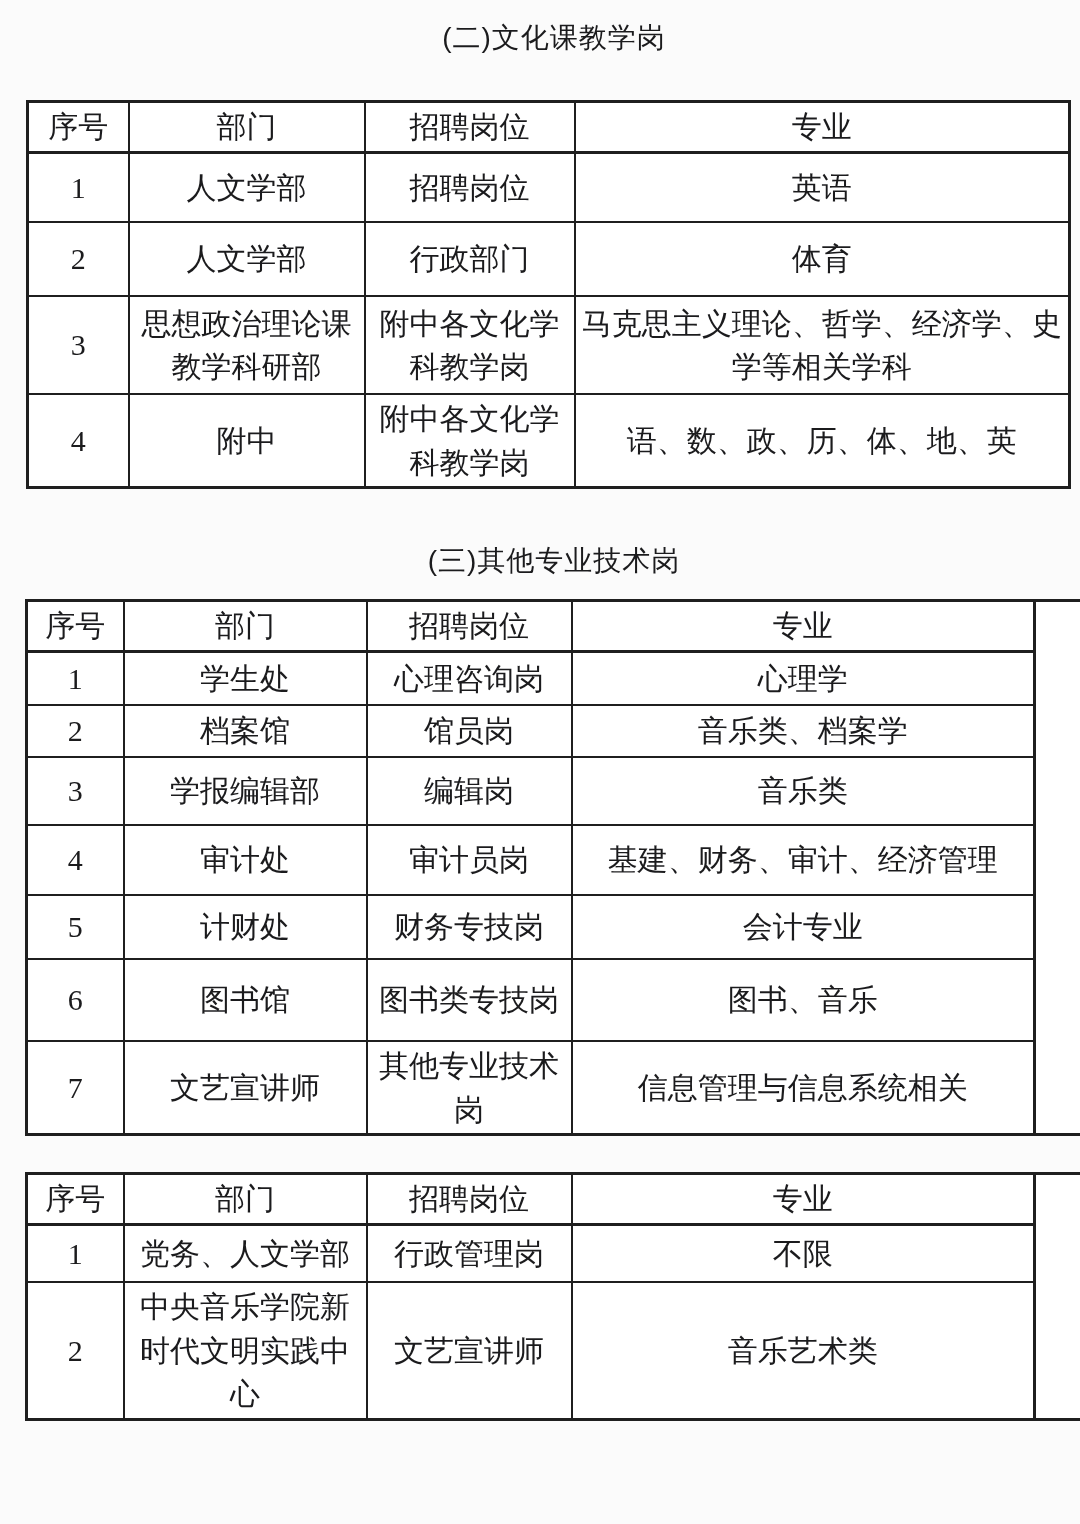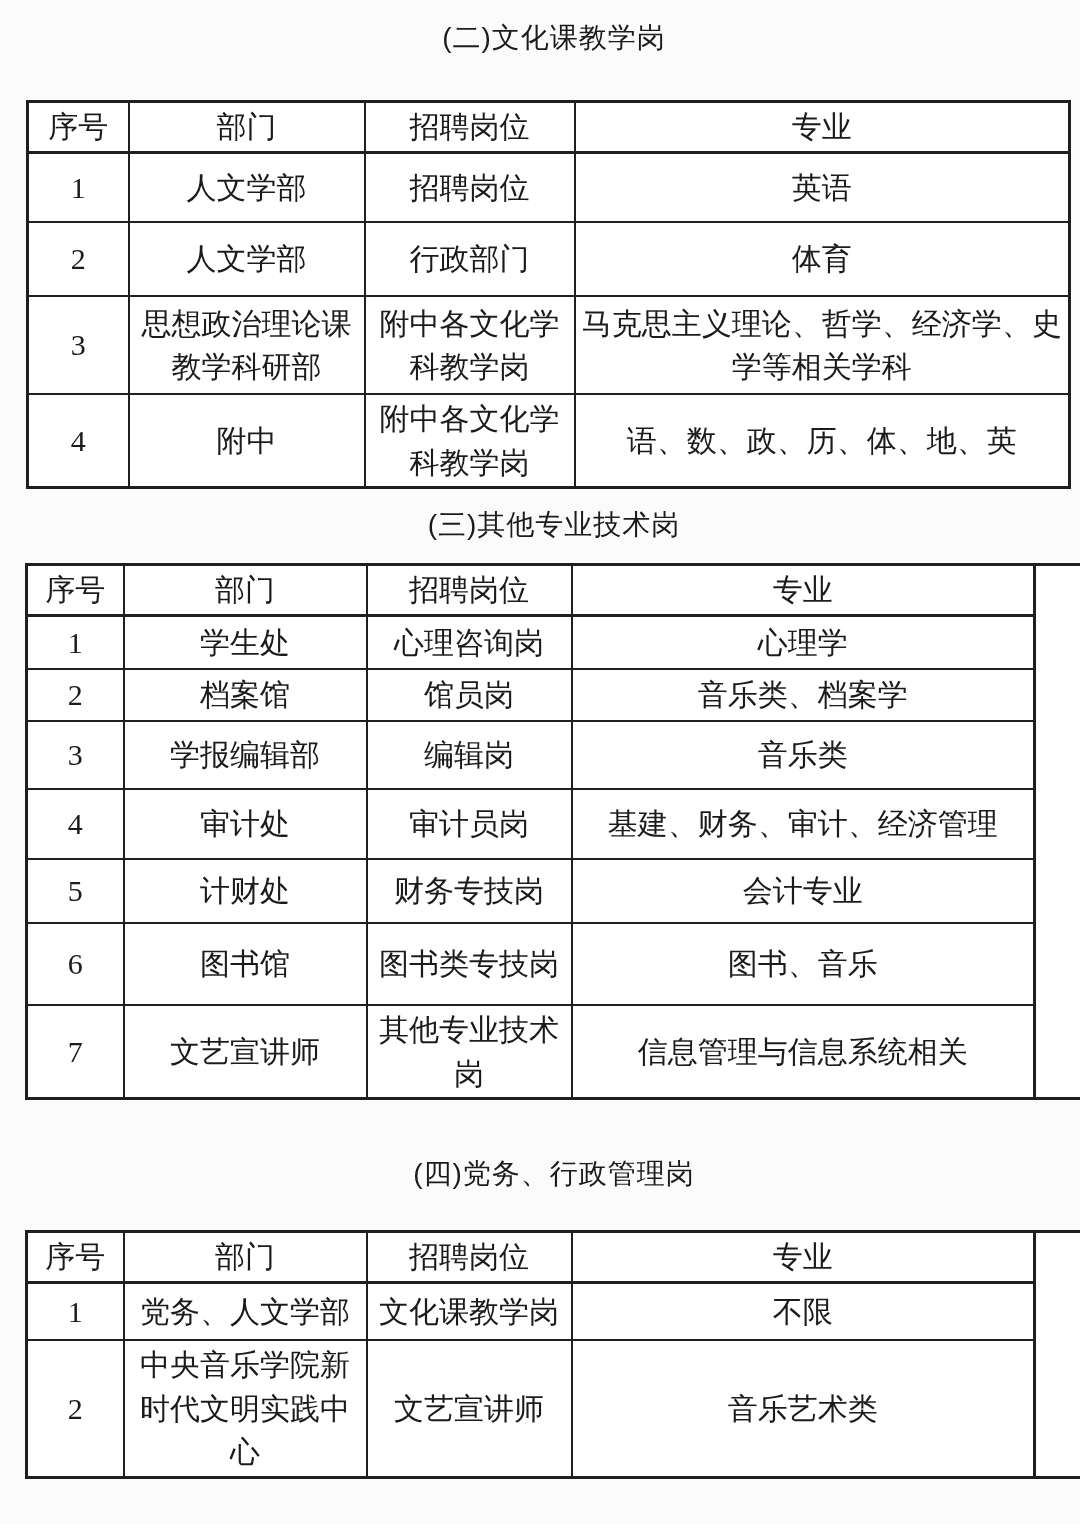--- a/index.html
+++ b/index.html
@@ -13,21 +13,21 @@
     width:1080px;height:1524px;overflow:hidden;position:relative;
     background:var(--page-bg);color:var(--text);
     font-family:"Liberation Sans","DejaVu Sans",sans-serif;
   }
   .sec-title{
     margin:0;text-align:center;font-size:28px;font-weight:400;
     line-height:40px;letter-spacing:1px;padding-left:28px;
   }
   .sec-0 .sec-title{margin-top:18px;}
   .sec-0 .twrap{margin-top:42px;margin-left:26px;}
-  .sec-1 .sec-title{margin-top:16px;}
+  .sec-1 .sec-title{margin-top:52px;}
   .sec-1 .twrap{margin-top:18px;margin-left:25px;}
   .sec-2 .sec-title{margin-top:54px;}
   .sec-2 .twrap{margin-top:36px;margin-left:25px;}
 
   .twrap{position:relative;width:max-content;}
   table.jobs{
     border-collapse:collapse;table-layout:fixed;
     background:var(--table-bg);
     border:3px solid var(--border);
   }
@@ -186,42 +186,41 @@
             <td>其他专业技术岗</td>
             <td>信息管理与信息系统相关</td>
           </tr>
         </tbody>
     </table>
     <div class="stub"></div>
   </div>
 </section>
 
 <section class="sec sec-2">
-  <h2 class="sec-title">(四)党务、行政管理岗</h2>
   <div class="twrap t-2 t-12">
     <table class="jobs">
       <colgroup>
           <col class="c0">
           <col class="c1">
           <col class="c2">
           <col class="c3">
         </colgroup>
       <thead>
           <tr>
             <th>序号</th>
             <th>部门</th>
             <th>招聘岗位</th>
             <th>专业</th>
           </tr>
         </thead>
       <tbody>
           <tr>
             <td>1</td>
             <td>党务、人文学部</td>
-            <td>文化课教学岗</td>
+            <td>行政管理岗</td>
             <td>不限</td>
           </tr>
           <tr>
             <td>2</td>
             <td>中央音乐学院新时代文明实践中心</td>
             <td>文艺宣讲师</td>
             <td>音乐艺术类</td>
           </tr>
         </tbody>
     </table>

